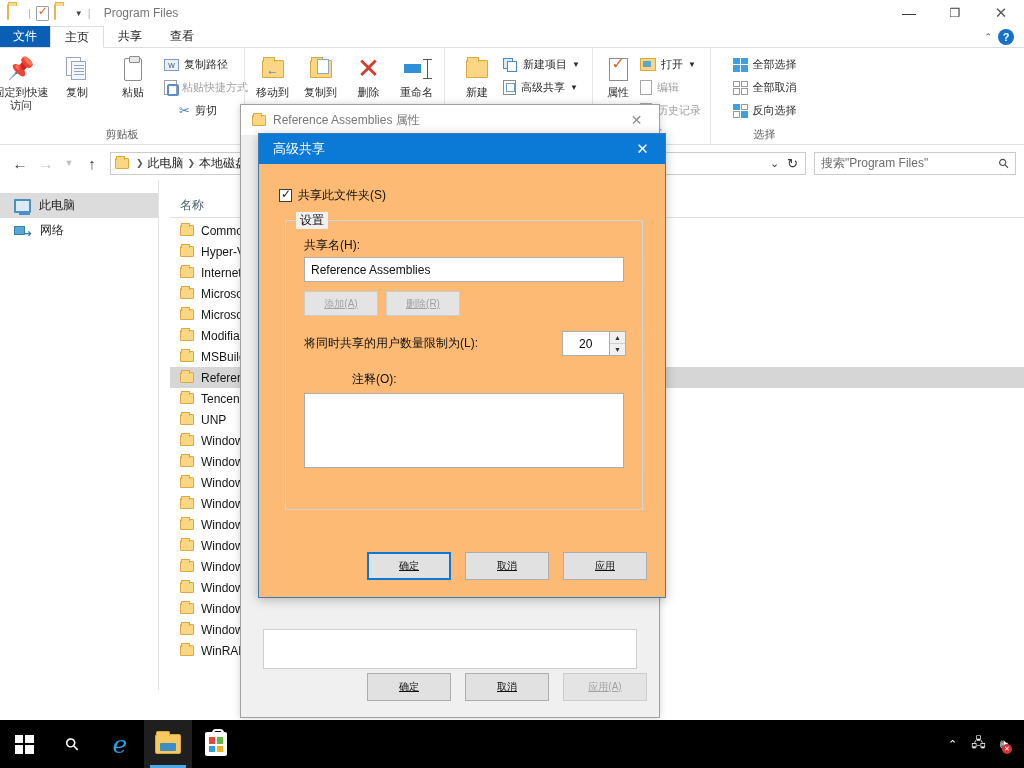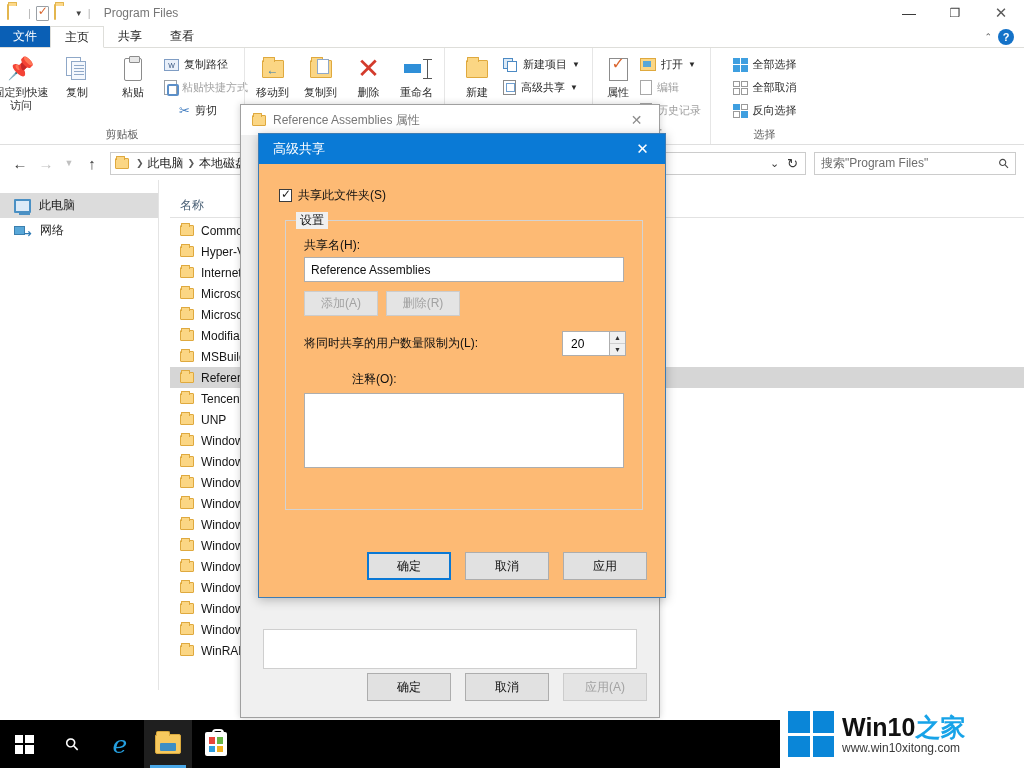--- a/index.html
+++ b/index.html
@@ -218,30 +218,30 @@
   .groupbox { position: absolute; left: 26px; top: 56px; width: 358px; height: 290px;
               border: 1px solid #d3d3d3; }
   .groupbox-legend { position: absolute; left: 10px; top: -9px; background: #f0f0f0;
                      padding: 0 4px; font-size: 12px; color: #101010; }
   .lbl { font-size: 12px; color: #101010; }
   .gb-sharename-label { position: absolute; left: 18px; top: 16px; }
   .textin { position: absolute; border: 1px solid #aeaeae; background: #fff;
             font-size: 12px; color: #111; padding: 0 6px; display: flex; align-items: center; }
   .gb-sharename-input { left: 18px; top: 36px; width: 320px; height: 25px; }
   .btnrow-add { position: absolute; left: 18px; top: 70px; display: flex; gap: 8px; }
-  .btn { border: 1px solid #adadad; background: #e1e1e1; font-size: 12px; color: #101010;
-         display: flex; align-items: center; justify-content: center; height: 25px; min-width: 74px; }
+  .btn { border: 1px solid #adadad; background: #e1e1e1; font-size: 10px; color: #101010;
+         display: flex; align-items: center; justify-content: center; height: 25px; min-width: 74px; text-decoration: underline; }
   .btn.dis { color: #a2a2a2; background: #e4e4e4; border-color: #cccccc; }
   .btn.default { border: 2px solid #0a78d4; background: #e1e1e1; }
   .btn.wide { min-width: 84px; }
 
   .limitrow { position: absolute; left: 18px; top: 110px; right: 16px; display: flex; align-items: center; }
   .spin { margin-left: auto; display: flex; align-items: stretch; height: 25px; }
   .spin .val { width: 47px; border: 1px solid #aeaeae; border-right: none; background: #fff;
-               font-size: 12px; display: flex; align-items: center; padding-left: 8px; }
+               font-size: 12px; display: flex; align-items: center; padding-left: 16px; }
   .spin .arrows { width: 17px; border: 1px solid #aeaeae; background: #f0f0f0;
                   display: flex; flex-direction: column; }
   .spin .arrows span { flex: 1; display: flex; align-items: center; justify-content: center;
                        font-size: 7px; color: #333; }
   .spin .arrows span:first-child { border-bottom: 1px solid #cfcfcf; }
 
   .commentlabel { position: absolute; left: 18px; top: 150px; margin-left: 48px; }
   .commentbox { position: absolute; left: 18px; top: 172px; width: 320px; height: 75px;
                 border: 1px solid #aeaeae; background: #fff; }
   .btnrow-bottom2 { position: absolute; left: 18px; top: 258px; display: flex; gap: 12px; }
@@ -726,26 +726,14 @@
           </span>
       </div>
     </div>
     <div class="tray">
       <span class="tray-ic chev">⌃</span>
       <span class="tray-ic">🖧</span>
       <span class="tray-ic">🕪<i class="mute-x">✕</i></span>
     </div>
   </div>
 
-  <div class="watermark">
-    <span class="wm-logo">
-        <i></i>
-        <i></i>
-        <i></i>
-        <i></i>
-      </span>
-    <span class="wm-text">
-      <span class="wm-title"><span>Win10</span><span class="blue">之家</span></span>
-      <span class="wm-url">www.win10xitong.com</span>
-    </span>
-  </div>
 
 </div>
 
 </body></html>

